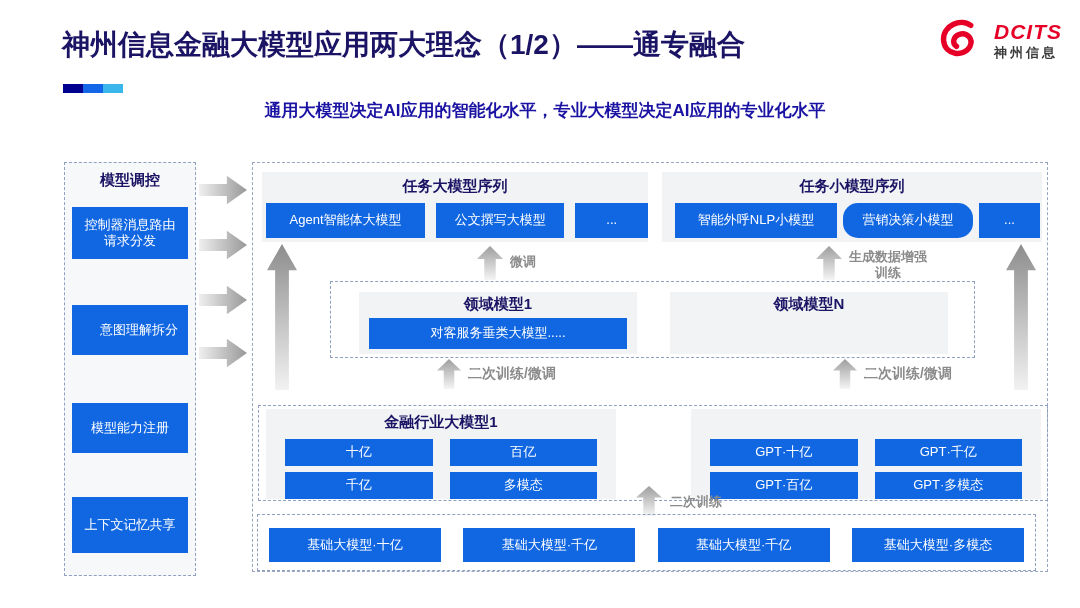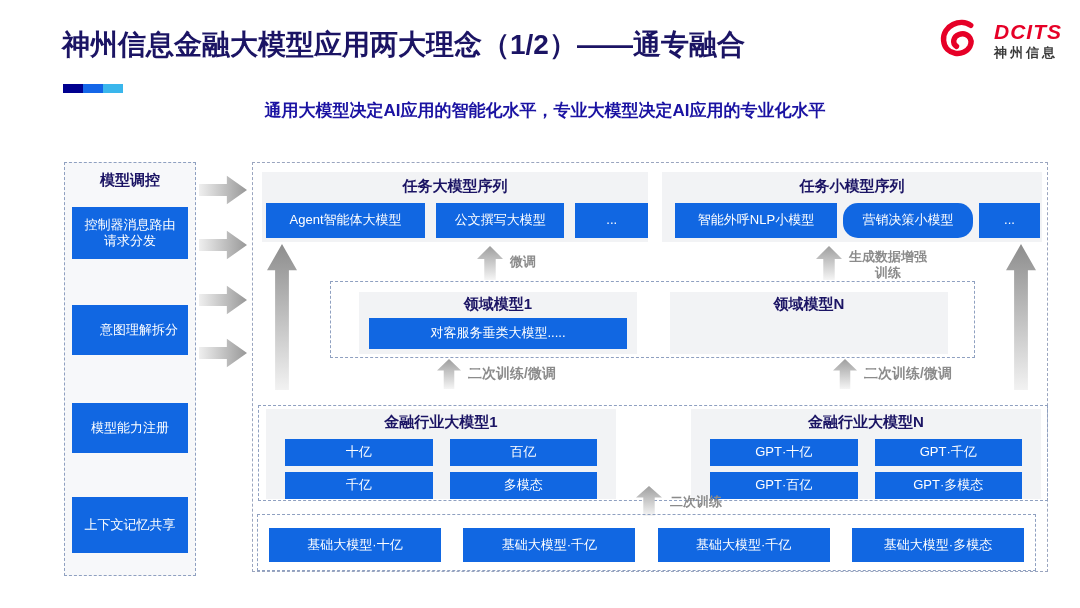--- a/index.html
+++ b/index.html
@@ -175,21 +175,20 @@
     <div class="panel ind-panel ip1">
       <div class="panel-title ind-title">金融行业大模型1</div>
       <div class="ind-grid">
         <div class="bluebox">十亿</div>
         <div class="bluebox">百亿</div>
         <div class="bluebox">千亿</div>
         <div class="bluebox">多模态</div>
       </div>
     </div>
     <div class="panel ind-panel ip2">
-      <div class="panel-title ind-title">金融行业大模型N</div>
       <div class="ind-grid">
         <div class="bluebox">GPT·十亿</div>
         <div class="bluebox">GPT·千亿</div>
         <div class="bluebox">GPT·百亿</div>
         <div class="bluebox">GPT·多模态</div>
       </div>
     </div>
   </div>
 
   <div class="arrow-up retrain-arrow"></div>

